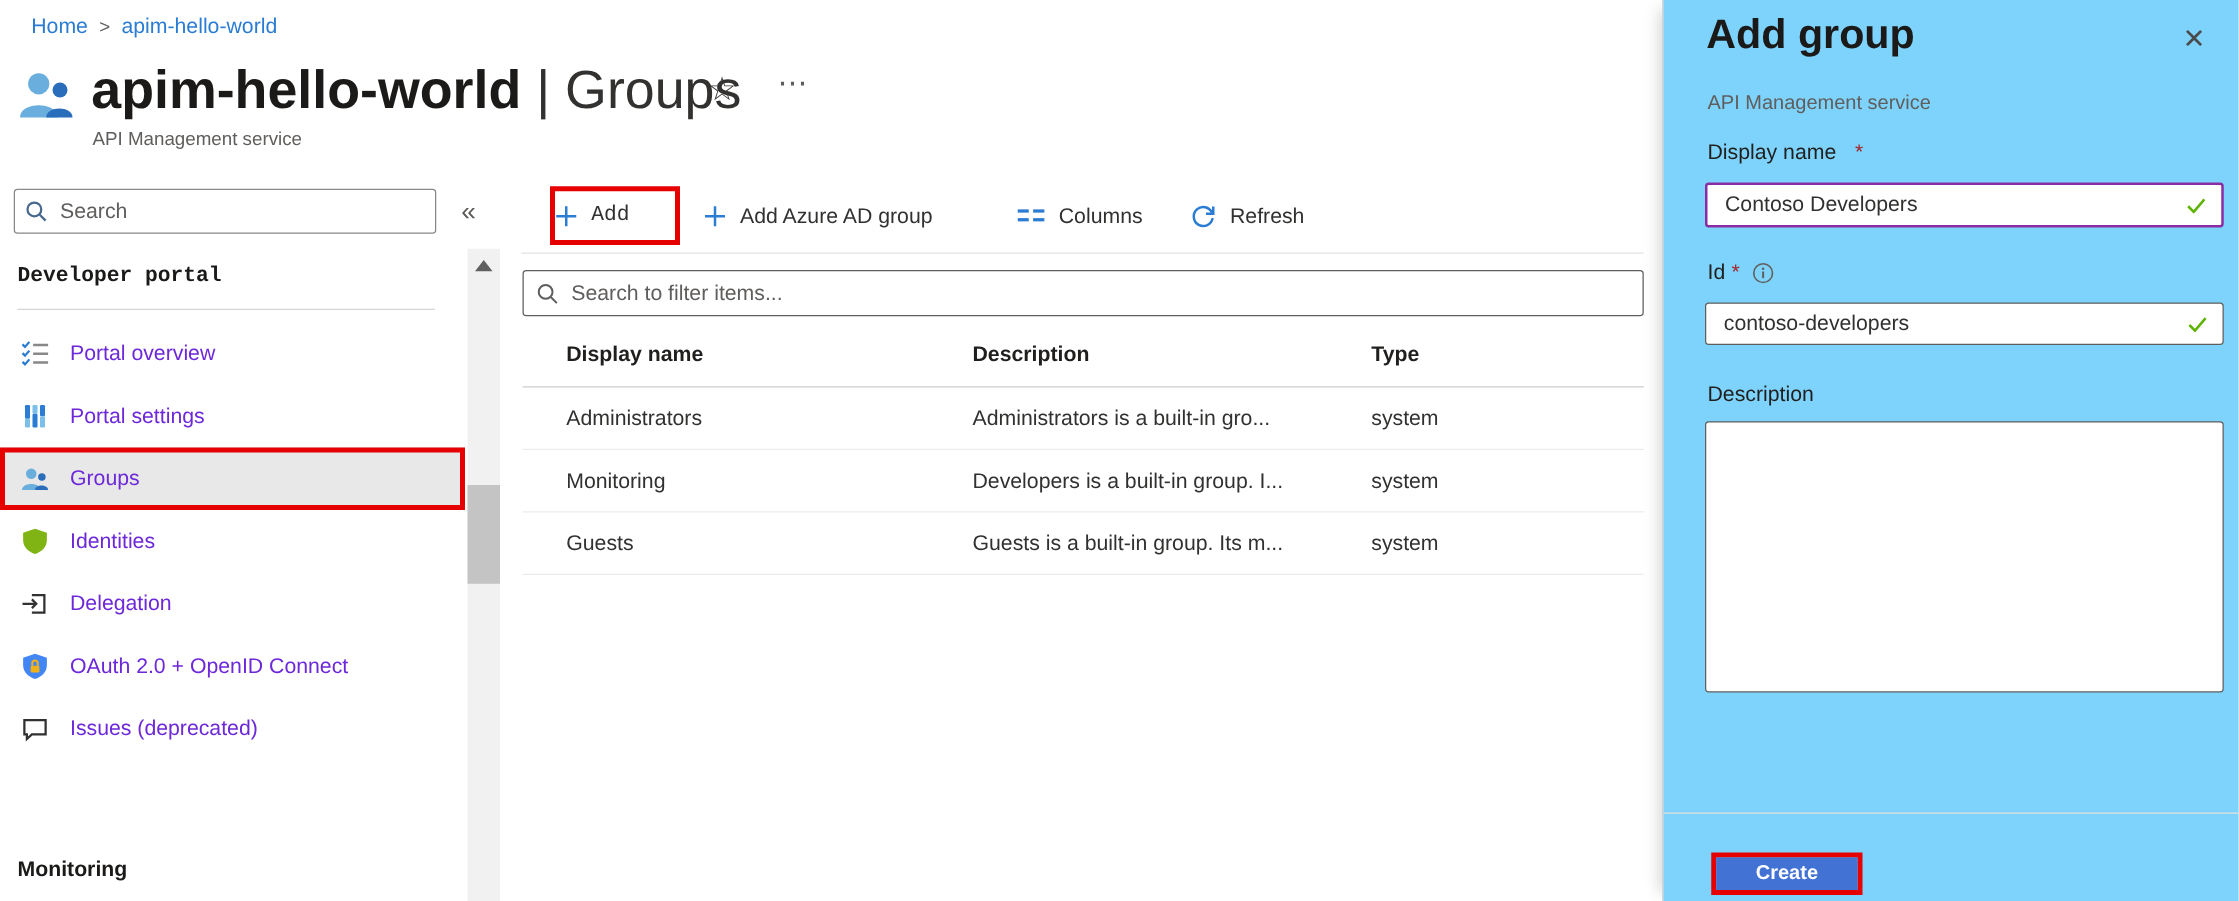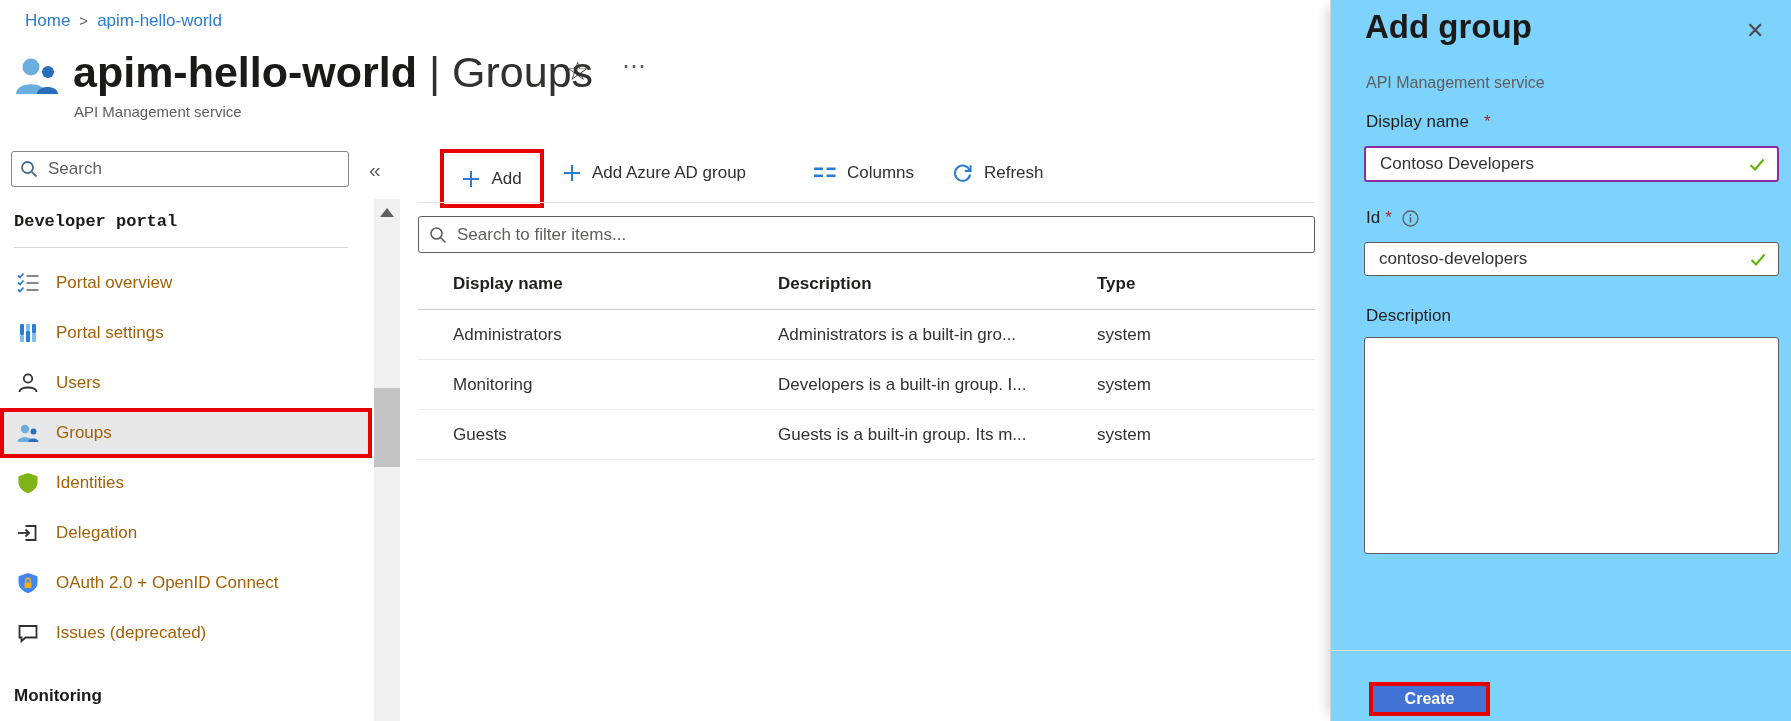--- a/index.html
+++ b/index.html
@@ -30,33 +30,33 @@
   .side-search input::placeholder { color:#605e5c; }
 
   .collapse-btn { position:absolute; left:369px; top:158px; font-size:21px; color:#5d5b58; cursor:pointer; }
 
   .section-head { position:absolute; left:14px; font-size:17px; font-weight:700; color:#1b1a19; }
   .side-divider { position:absolute; left:14px; top:247px; width:334px; height:1px; background:#d8d6d4; }
 
   .nav { position:absolute; left:0; top:258px; width:372px; }
   .nav-item { position:relative; height:50px; width:372px; cursor:pointer; }
   .nav-item .nicon { position:absolute; left:17px; top:14px; width:22px; height:22px; }
-  .nav-item .nlabel { position:absolute; left:56px; top:0; line-height:50px; font-size:17px; color:#a16207; white-space:nowrap; }
+  .nav-item .nlabel { position:absolute; left:56px; top:0; line-height:50px; font-size:17px; color:#6d28d9; white-space:nowrap; }
   .nav-item.selected { background:#e8e8e8; border:4px solid #e60000; }
   .nav-item.selected .nicon { left:13px; top:10px; }
   .nav-item.selected .nlabel { left:52px; line-height:42px; }
 
   
   .sb-scroll { position:absolute; left:374px; top:199px; width:26px; height:522px; background:#f1f1f1; }
   .sb-arrow { position:absolute; left:0; top:0; width:26px; height:26px; display:flex; align-items:center; justify-content:center; cursor:pointer; }
   .sb-arrow .tri { width:0; height:0; border-left:7px solid transparent; border-right:7px solid transparent; border-bottom:9px solid #5f5f5f; }
   .sb-thumb { position:absolute; left:0; top:189px; width:26px; height:79px; background:#c4c4c4; cursor:grab; }
   .cmd-btn { position:absolute; top:0; height:48px; display:flex; align-items:center; gap:11px; cursor:pointer; font-size:17px; color:#323130; white-space:nowrap; }
   .annot { border:4px solid #e60000; }
-  .add-wrap { position:absolute; left:440px; top:149px; width:104px; height:59px; display:flex; align-items:center; justify-content:center; gap:11px; cursor:pointer; font-size:17px; }
+  .add-wrap { position:absolute; left:440px; top:149px; width:104px; height:47px; display:flex; align-items:center; justify-content:flex-start; gap:11px; cursor:pointer; font-size:17px;font-family:Liberation Mono, monospace; }
   .main-divider { position:absolute; left:417px; top:202px; width:898px; height:1px; background:#e4e2e0; }
 
   
   .filter-box { position:absolute; left:418px; top:216px; width:897px; height:37px;
     border:1px solid #605e5c; border-radius:3px; display:flex; align-items:center; padding:0 10px; background:#fff; }
   .filter-box input { border:none; outline:none; flex:1; font-size:17px; font-family:inherit; color:#323130; margin-left:8px; background:transparent; }
   .filter-box input::placeholder { color:#605e5c; }
 
   .thead { position:absolute; left:418px; top:268px; width:897px; height:42px; border-bottom:1px solid #cfcdcb; }
   .th { position:absolute; top:6px; font-size:17px; font-weight:700; color:#201f1e; }
@@ -142,27 +142,20 @@
         <rect x="3" y="2" width="4" height="11" fill="#2b7cd3" rx="1"></rect>
           <rect x="3" y="13" width="4" height="7" fill="#7cc0ea" rx="1"></rect>
         <rect x="9" y="2" width="4" height="7" fill="#7cc0ea" rx="1"></rect>
           <rect x="9" y="9" width="4" height="11" fill="#2b7cd3" rx="1"></rect>
         <rect x="15" y="2" width="4" height="9" fill="#2b7cd3" rx="1"></rect>
           <rect x="15" y="11" width="4" height="9" fill="#7cc0ea" rx="1"></rect>
       </svg>
       <span class="nlabel">Portal settings</span>
     </div>
 
-    <div class="nav-item">
-      <svg class="nicon" viewBox="0 0 22 22">
-        <circle cx="11" cy="6.5" r="4.2" stroke="#323130" stroke-width="1.8" fill="none"></circle>
-        <path d="M2.5 20 c0-6 17-6 17 0" stroke="#323130" stroke-width="1.8" fill="none"></path>
-      </svg>
-      <span class="nlabel">Users</span>
-    </div>
 
     <div class="nav-item selected">
       <svg class="nicon" viewBox="0 0 22 22">
         <circle cx="8" cy="7" r="4.2" fill="#6aaede"></circle>
         <path d="M0.5 20 c0-6.5 15-6.5 15 0 Z" fill="#6aaede"></path>
         <circle cx="16.5" cy="9.5" r="3" fill="#2a6ebb"></circle>
         <path d="M11 20 c0-4.8 10.5-4.8 10.5 0 Z" fill="#2a6ebb"></path>
       </svg>
       <span class="nlabel">Groups</span>
     </div>

